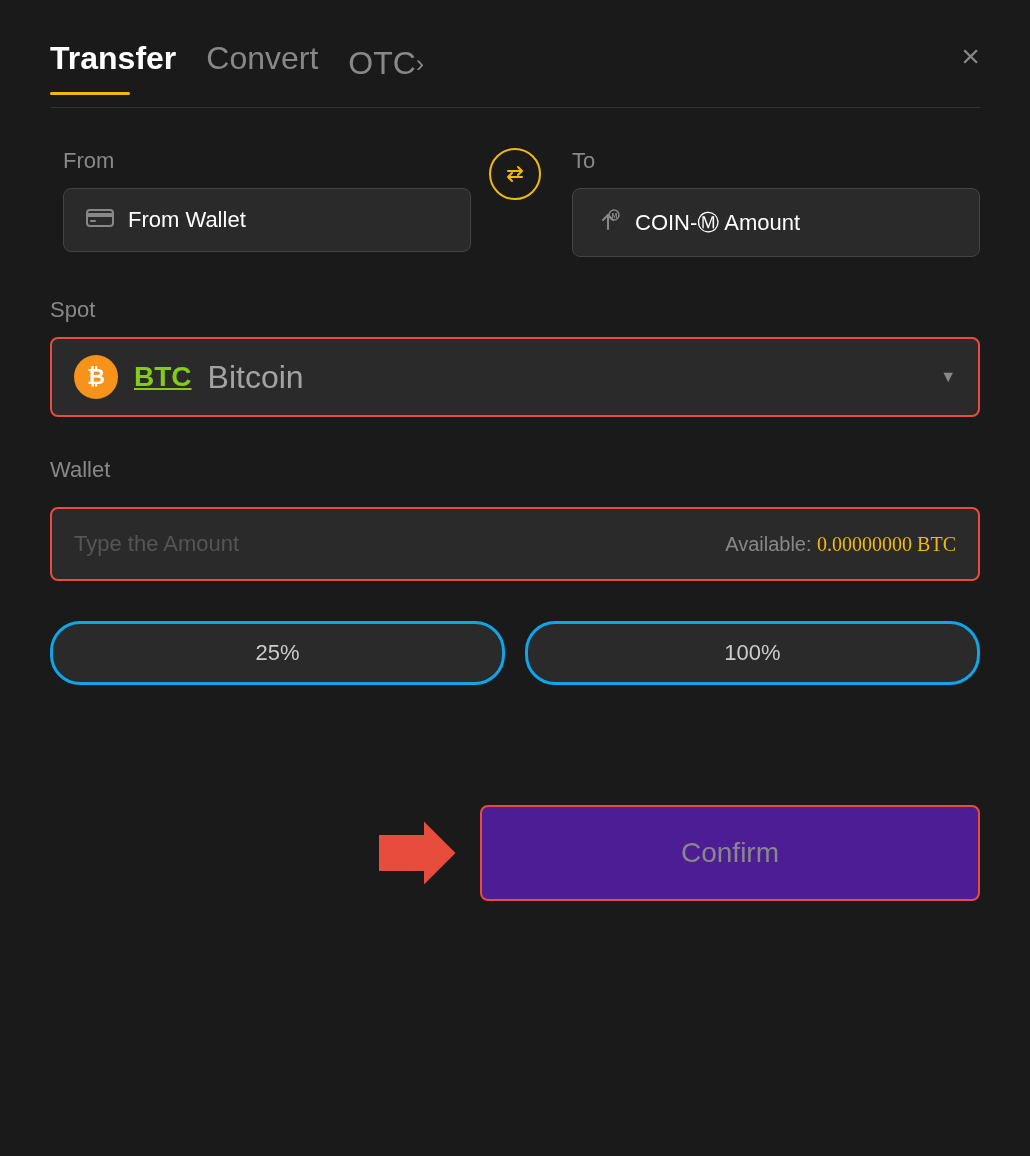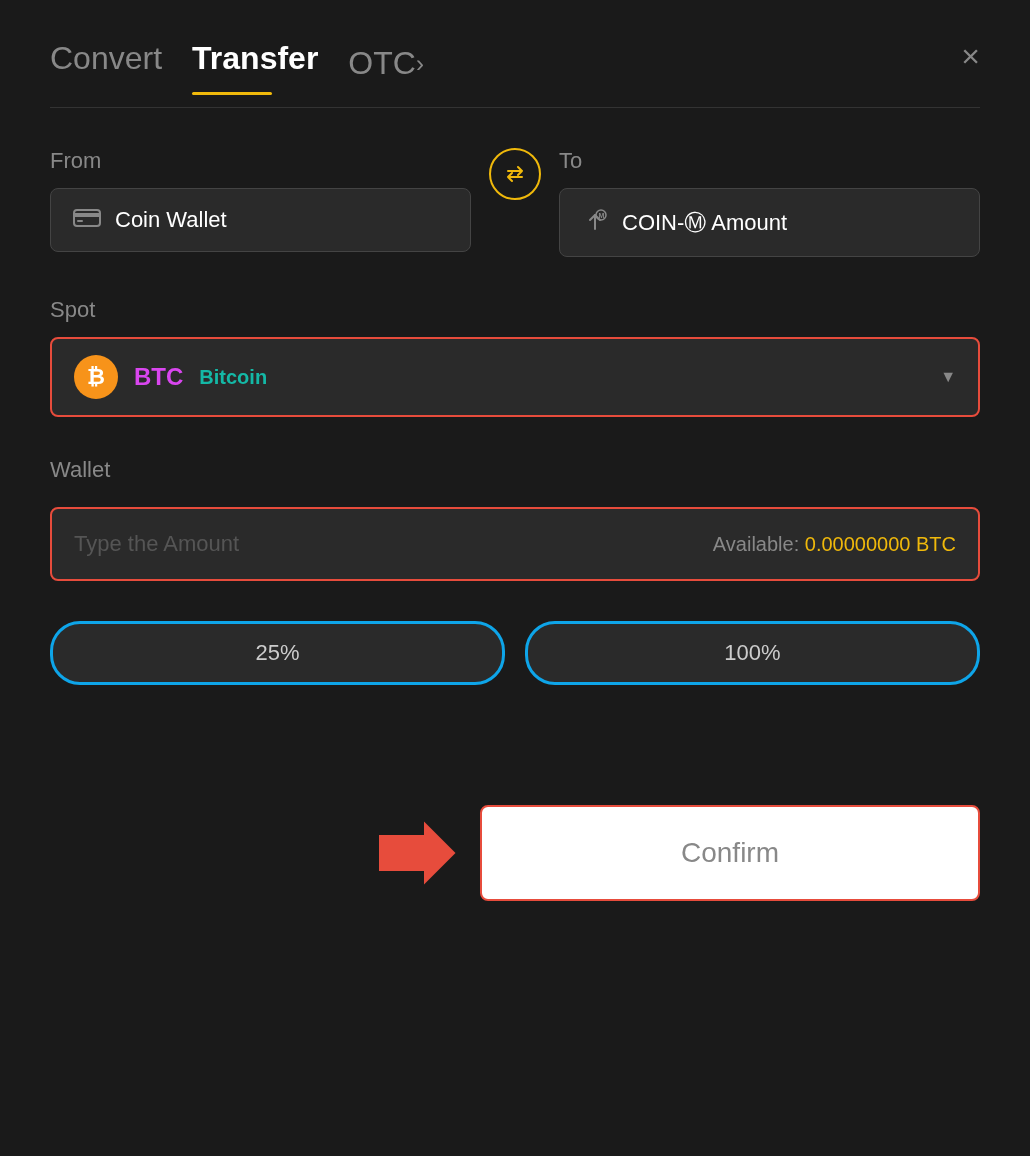--- a/index.html
+++ b/index.html
@@ -100,20 +100,21 @@
     
     .from-to-section {
       display: flex;
       align-items: flex-start;
       gap: 0;
       margin-bottom: 40px;
     }
 
     .from-block, .to-block {
       flex: 1;
+      margin-left: 13px;
     }
 
     .field-label {
       font-size: 22px;
       color: #888;
       margin-bottom: 14px;
     }
 
     .wallet-select {
       background: #2a2a2a;
@@ -190,29 +191,30 @@
       border-radius: 50%;
       display: flex;
       align-items: center;
       justify-content: center;
       font-size: 22px;
       color: #fff;
       font-weight: 700;
     }
 
     .coin-name {
-      font-size: 24px;
+      font-size: 28px;
       font-weight: 700;
-      color: #d946ef;
+      color: #84cc16;
+      text-decoration: underline;
     }
 
     .coin-full-name {
-      font-size: 20px;
-      color: #14b8a6;
-      font-weight: 700;
+      font-size: 32px;
+      color: #a3a3a3;
+      font-weight: 400;
     }
 
     .dropdown-arrow {
       margin-left: auto;
       color: #888;
       font-size: 16px;
     }
 
     
     .amount-section {
@@ -235,20 +237,21 @@
       color: #555;
     }
 
     .available-info {
       font-size: 20px;
       color: #888;
     }
 
     .available-value {
       color: #f0b90b;
+      font-family: Liberation Serif, serif;
     }
 
     
     .pct-buttons {
       display: flex;
       gap: 20px;
       margin-bottom: 60px;
     }
 
     .pct-btn {
@@ -262,21 +265,21 @@
       cursor: pointer;
       text-align: center;
     }
 
     .arrow-svg {
       width: 90px;
       height: 80px;
     }
 
     .confirm-btn {
-      background: #ffffff;
+      background: #4c1d95;
       border: 2px solid #e74c3c;
       border-radius: 8px;
       padding: 30px 20px;
       font-size: 28px;
       color: #888;
       cursor: pointer;
       width: 500px;
       text-align: center;
     }
 
@@ -295,22 +298,22 @@
       padding-right: 20px;
     }
   </style>
 </head>
 <body>
 
 <div class="modal">
 
   <div class="header">
     <div class="header-tabs">
+      <div class="tab-label active">Transfer</div>
       <div class="tab-label inactive">Convert</div>
-      <div class="tab-label active">Transfer</div>
       <div class="tab-otc">
         <span>OTC</span>
         <span class="chevron">›</span>
       </div>
     </div>
     <button class="close-btn">×</button>
   </div>
 
   <div class="divider"></div>
 
@@ -318,21 +321,21 @@
     <div class="from-block">
       <div class="field-label">From</div>
       <div class="wallet-select">
         <span class="wallet-icon">
           <svg width="28" height="20" viewBox="0 0 28 20" fill="none">
             <rect x="1" y="3" width="26" height="16" rx="3" stroke="#888" stroke-width="2" fill="none"></rect>
             <rect x="1" y="6" width="26" height="4" fill="#888"></rect>
             <rect x="4" y="13" width="6" height="2" rx="1" fill="#888"></rect>
           </svg>
         </span>
-        <span class="wallet-name">Coin Wallet</span>
+        <span class="wallet-name">From Wallet</span>
       </div>
     </div>
 
     <div class="swap-btn-container">
       <button class="swap-btn">
         <svg width="26" height="26" viewBox="0 0 26 26" fill="none">
           <path d="M6 10 L20 10 M16 6 L20 10 L16 14" stroke="#f0b90b" stroke-width="2" stroke-linecap="round" stroke-linejoin="round"></path>
           <path d="M20 16 L6 16 M10 12 L6 16 L10 20" stroke="#f0b90b" stroke-width="2" stroke-linecap="round" stroke-linejoin="round"></path>
         </svg>
       </button>

